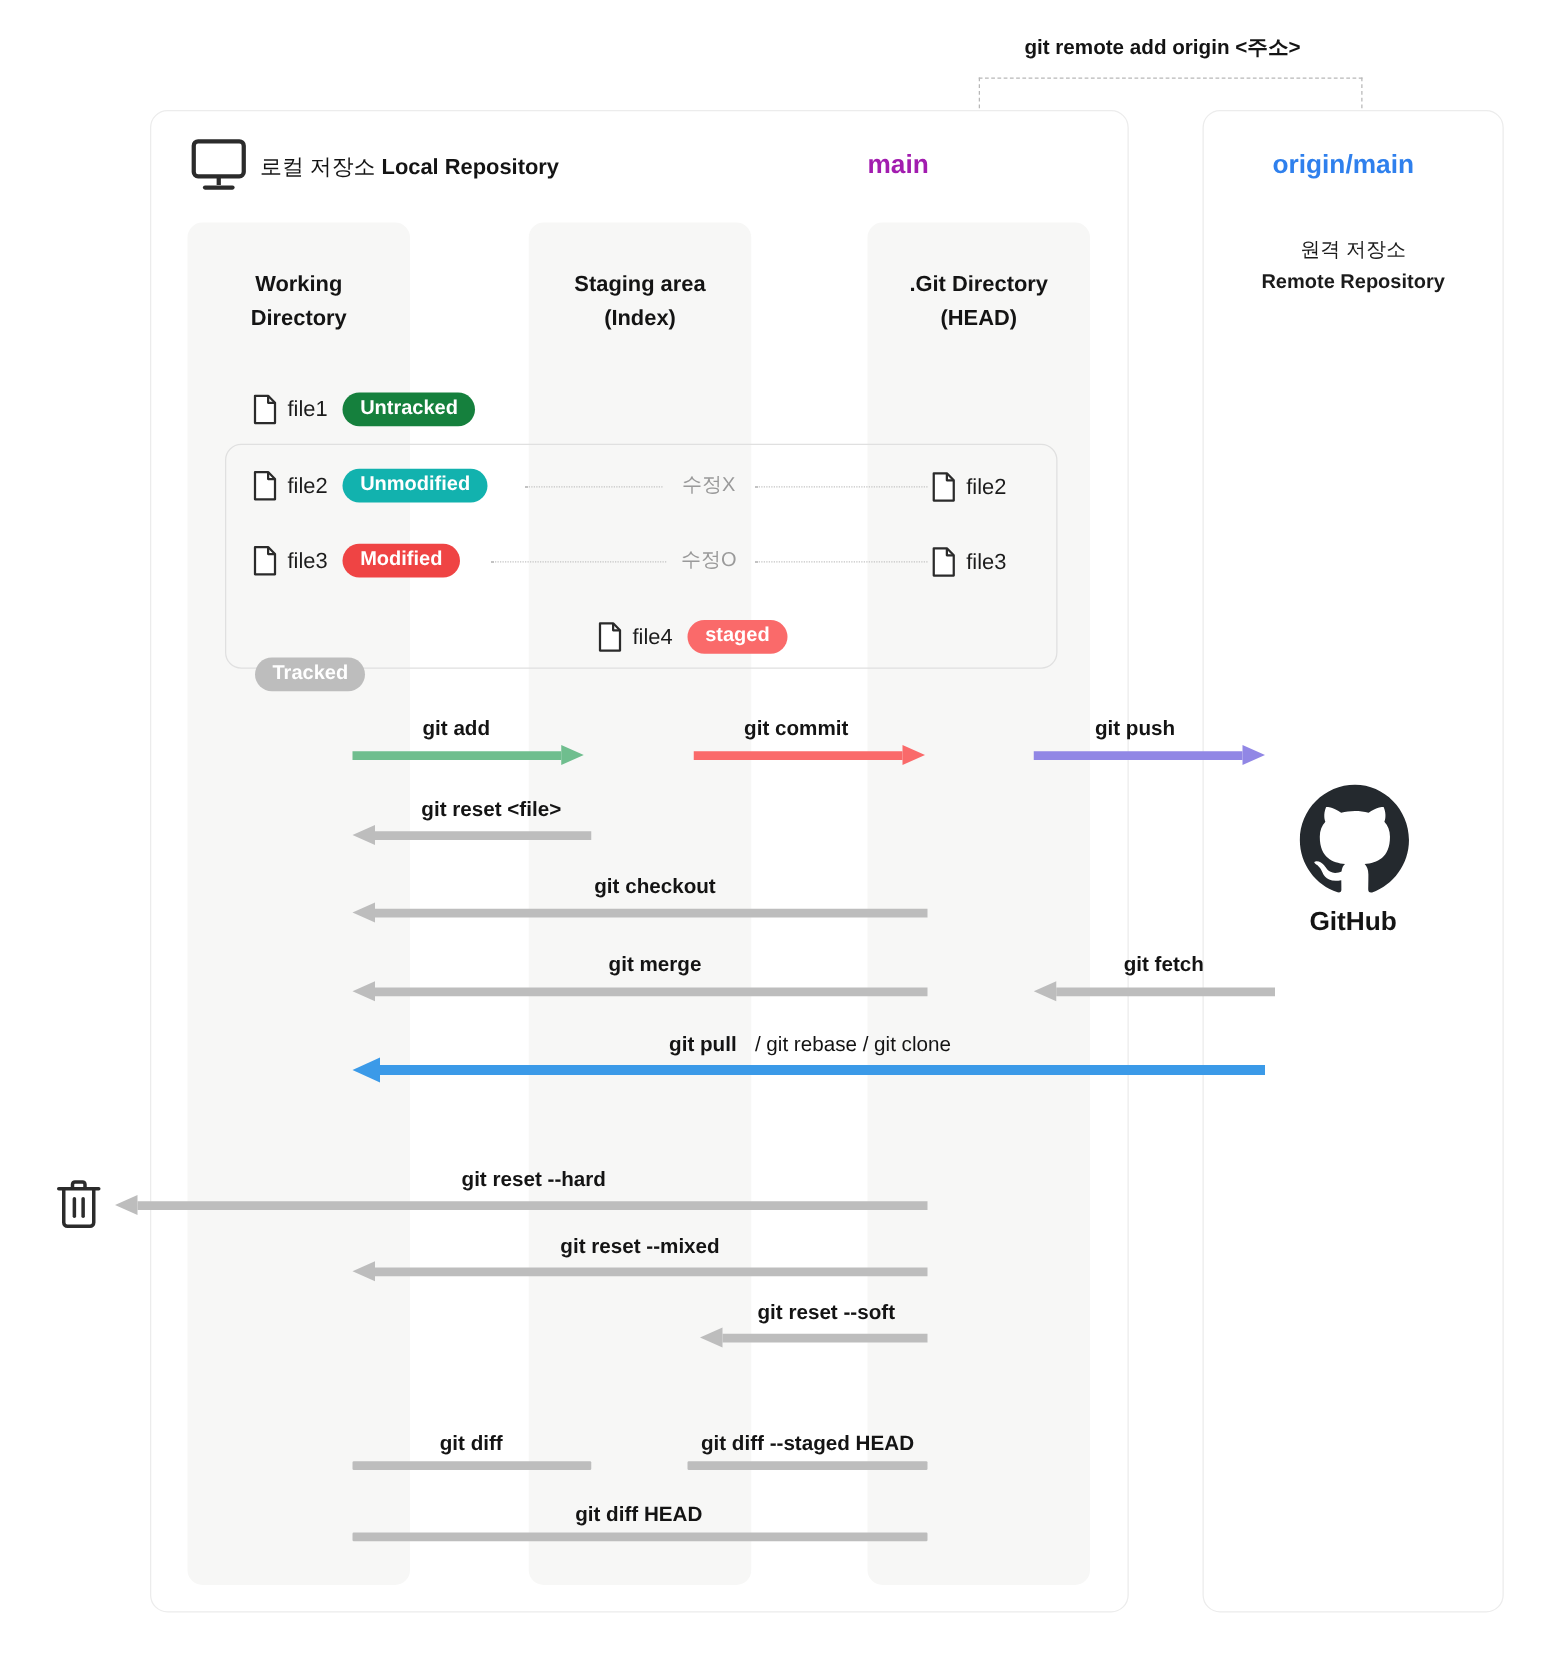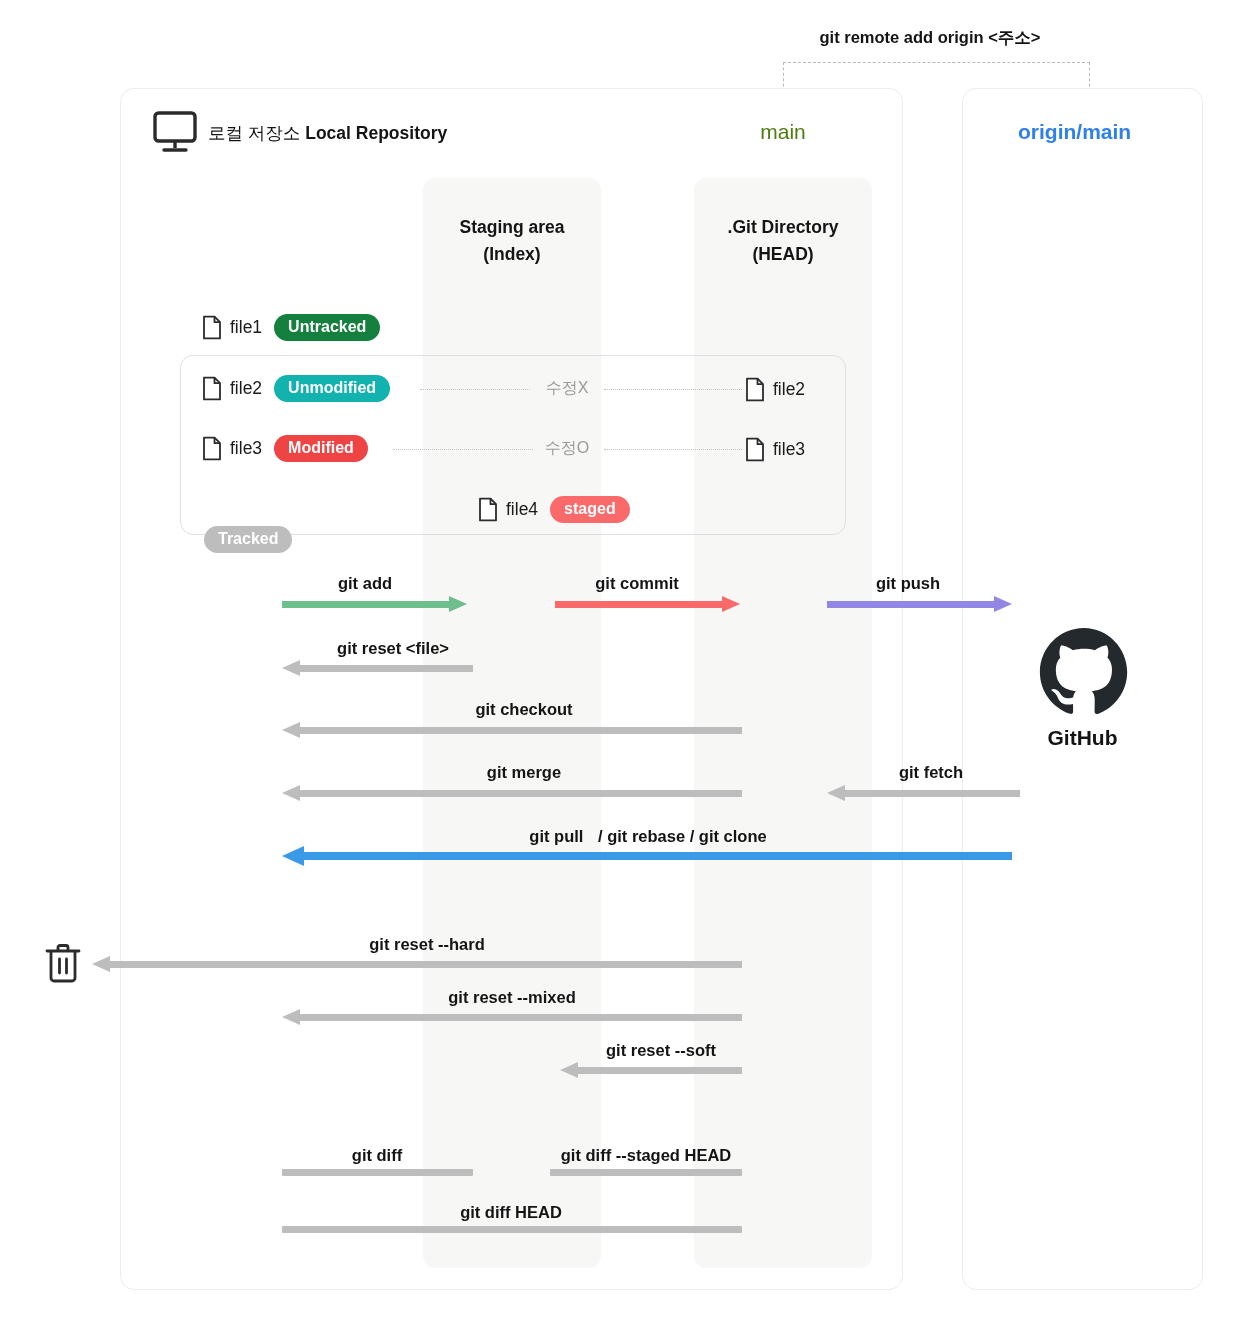--- a/index.html
+++ b/index.html
@@ -53,23 +53,22 @@
   #monitor-icon{left:152px;top:110px;width:46px;height:44px;}
   #local-title{
     left:208px;top:121px;
     font-size:17.5px;color:#141414;
     white-space:nowrap;
   }
   #local-title .ko{font-weight:normal;}
   #local-title .en{font-weight:bold;}
   #branch-main{
     left:694px;top:120px;width:178px;
-    text-align:center;
-    font-size:21px;font-weight:normal;
-    color:#4d7c0f;
+    font-size:21px;font-weight:bold;
+    color:#a21caf;
   }
   #remote-branch{
     left:1018px;top:120px;width:241px;
     font-size:21px;font-weight:bold;
     color:#2f80ed;
   }
   #remote-sub{
     left:962px;top:162px;width:241px;
     text-align:center;
     font-size:16px;line-height:1.6;
@@ -168,21 +167,21 @@
     border-top:8px solid transparent;
     border-bottom:8px solid transparent;
   }
   .flow-label{
     position:absolute;
     font-size:16.5px;font-weight:bold;
     color:#141414;
     white-space:nowrap;
     transform:translateX(-50%);
   }
-  .flow-label .light{font-weight:bold;margin-left:10px;}
+  .flow-label .light{font-weight:normal;margin-left:10px;}
 
   
   .plain-line{position:absolute;height:7px;border-radius:1px;}
 
   
   #github-logo{left:1038px;top:626px;width:92px;height:92px;}
   #github-label{
     left:962px;top:726px;width:241px;
     text-align:center;
     font-size:21px;font-weight:bold;color:#141414;
@@ -210,21 +209,29 @@
     <rect x="3" y="3" width="40" height="28" rx="3.5" fill="none" stroke="#2b2b2b" stroke-width="3.4"></rect>
     <line x1="23" y1="31" x2="23" y2="38" stroke="#2b2b2b" stroke-width="3.4"></line>
     <line x1="12" y1="40" x2="34" y2="40" stroke="#2b2b2b" stroke-width="3.4" stroke-linecap="round"></line>
   </svg>
   <div class="abs" id="local-title">
     <span class="ko">로컬 저장소 </span><span class="en">Local Repository</span>
   </div>
   <div class="abs" id="branch-main">main</div>
 
   <div class="abs" id="remote-branch">origin/main</div>
-
+  <div class="abs" id="remote-sub">
+    <span class="ko">원격 저장소</span>
+    <span class="en">Remote Repository</span>
+  </div>
+
+  <div class="column" id="col-working">
+    <div class="column-title">Working
+Directory</div>
+  </div>
   <div class="column" id="col-gitdir">
     <div class="column-title">.Git Directory
 (HEAD)</div>
   </div>
   <div class="column" id="col-staging">
     <div class="column-title">Staging area
 (Index)</div>
   </div>
 
   <div class="abs" id="tracked-box"></div>

